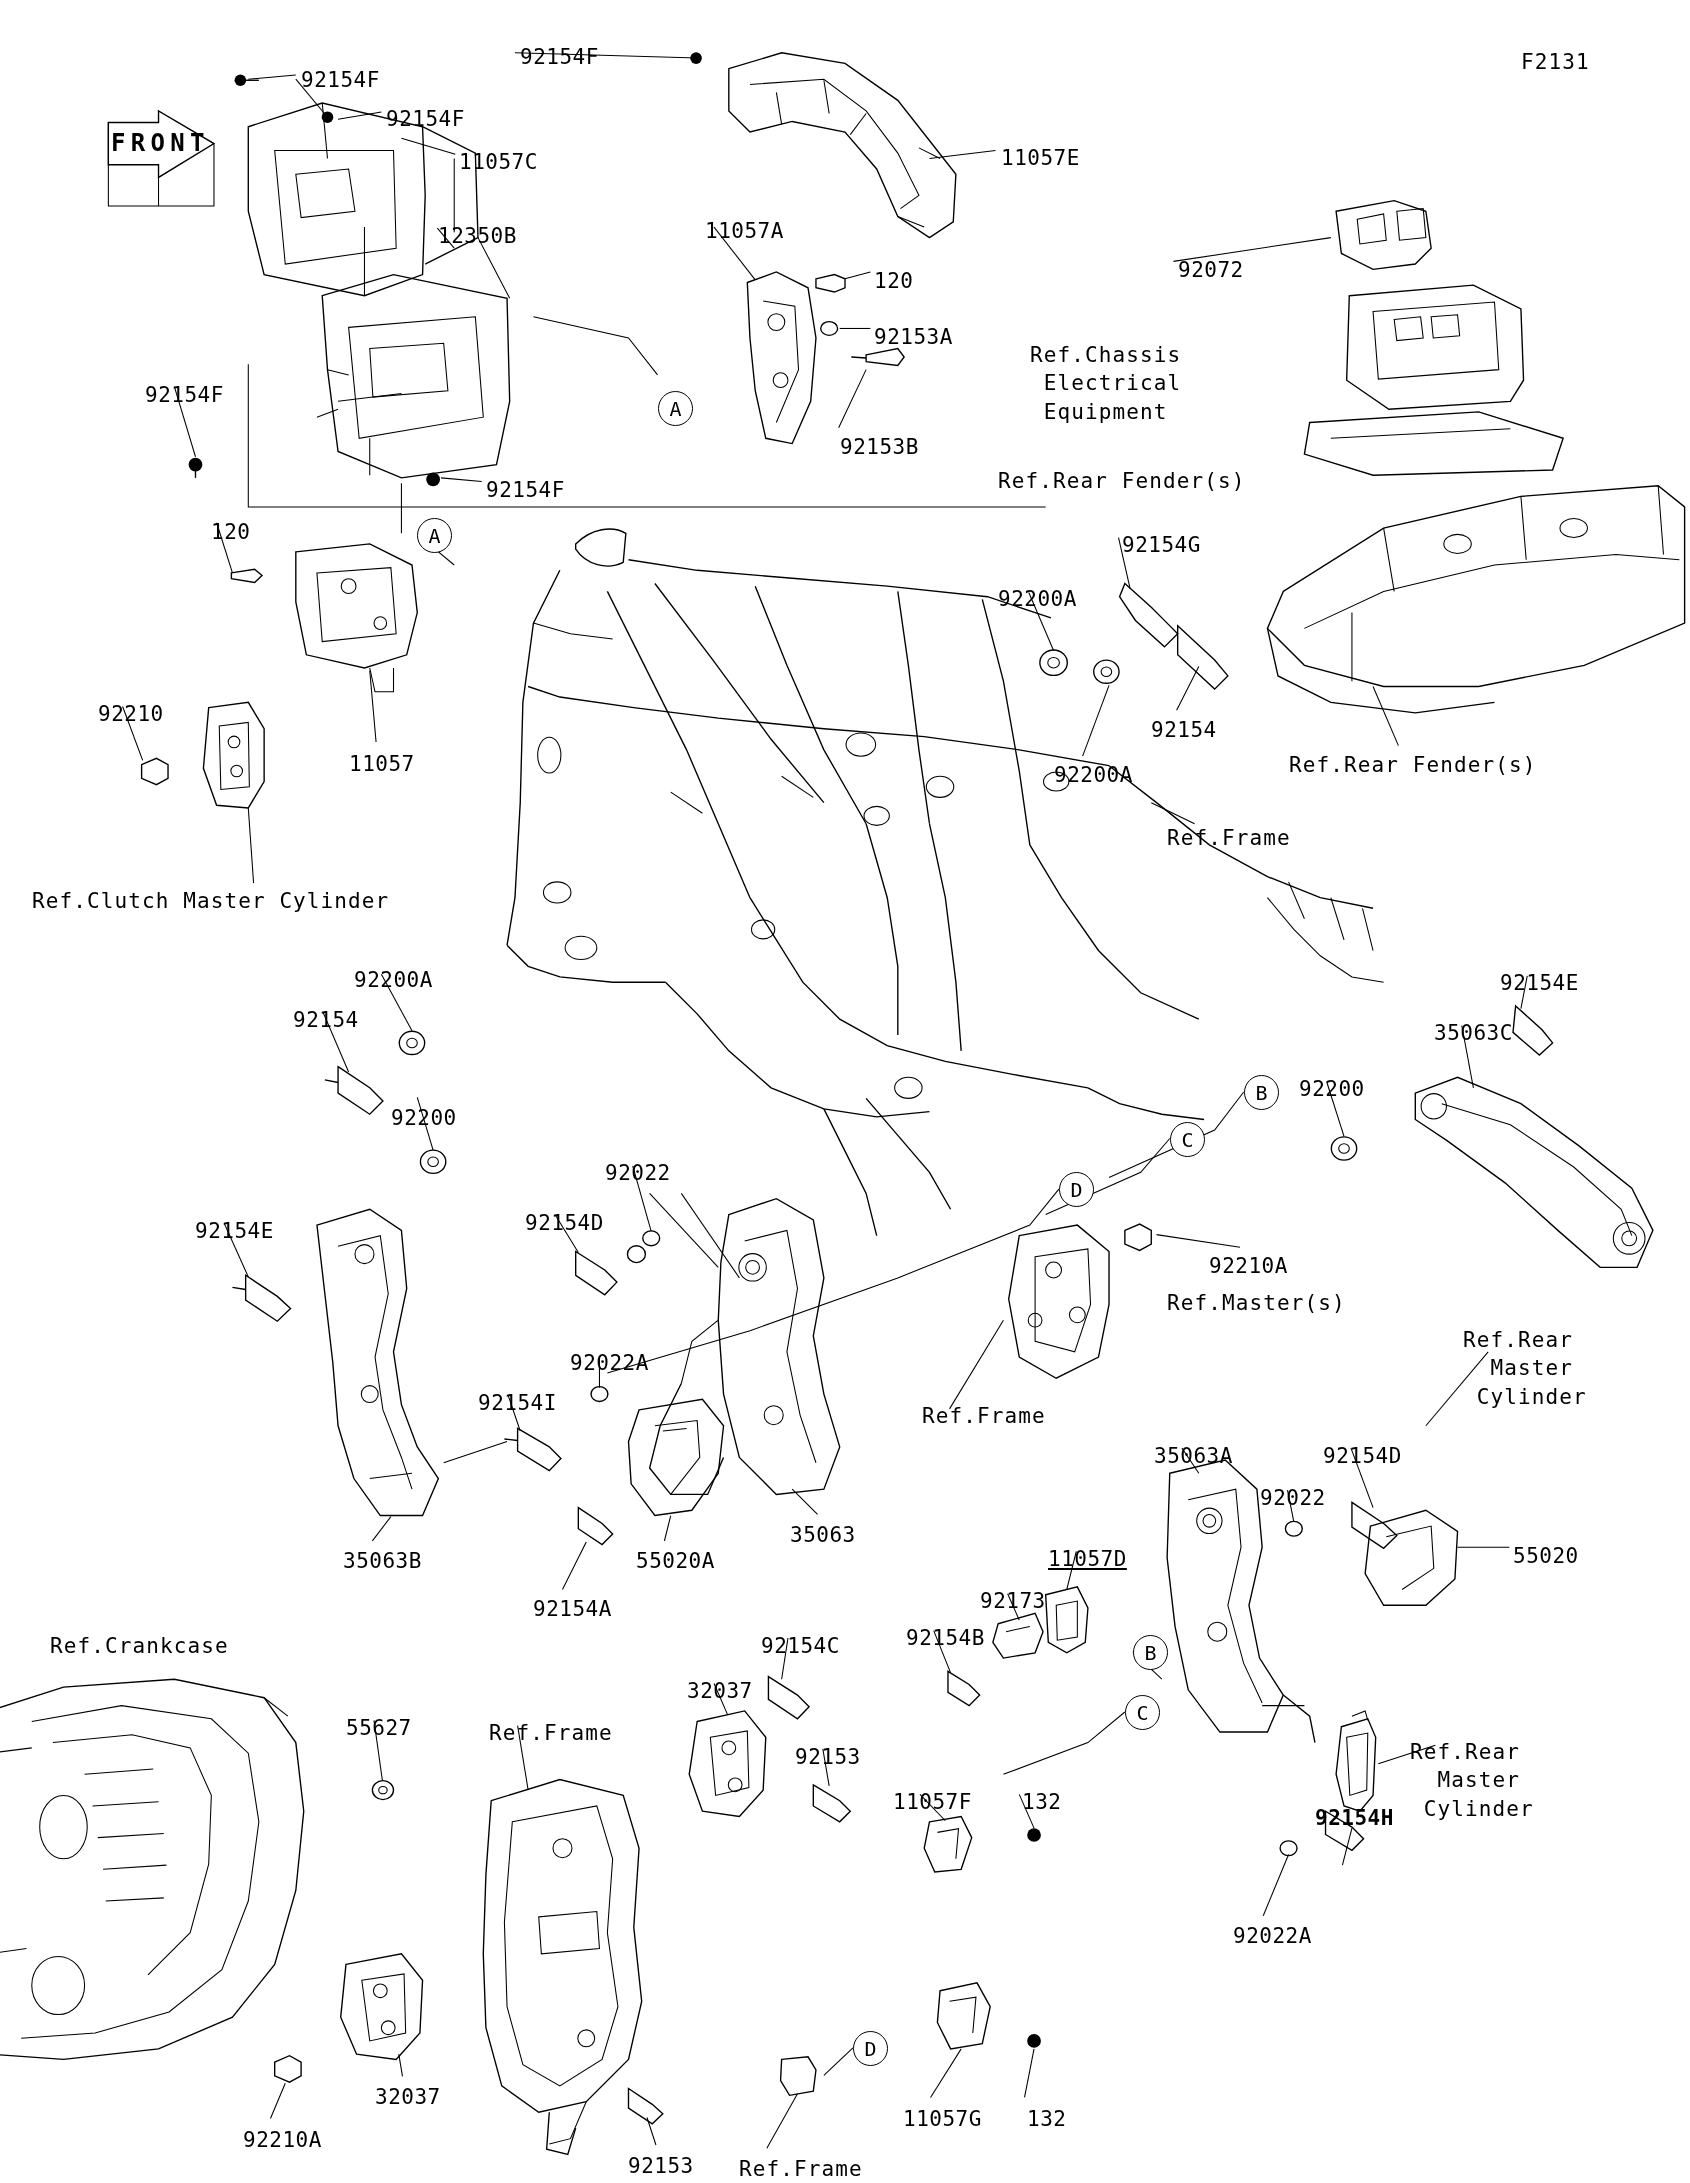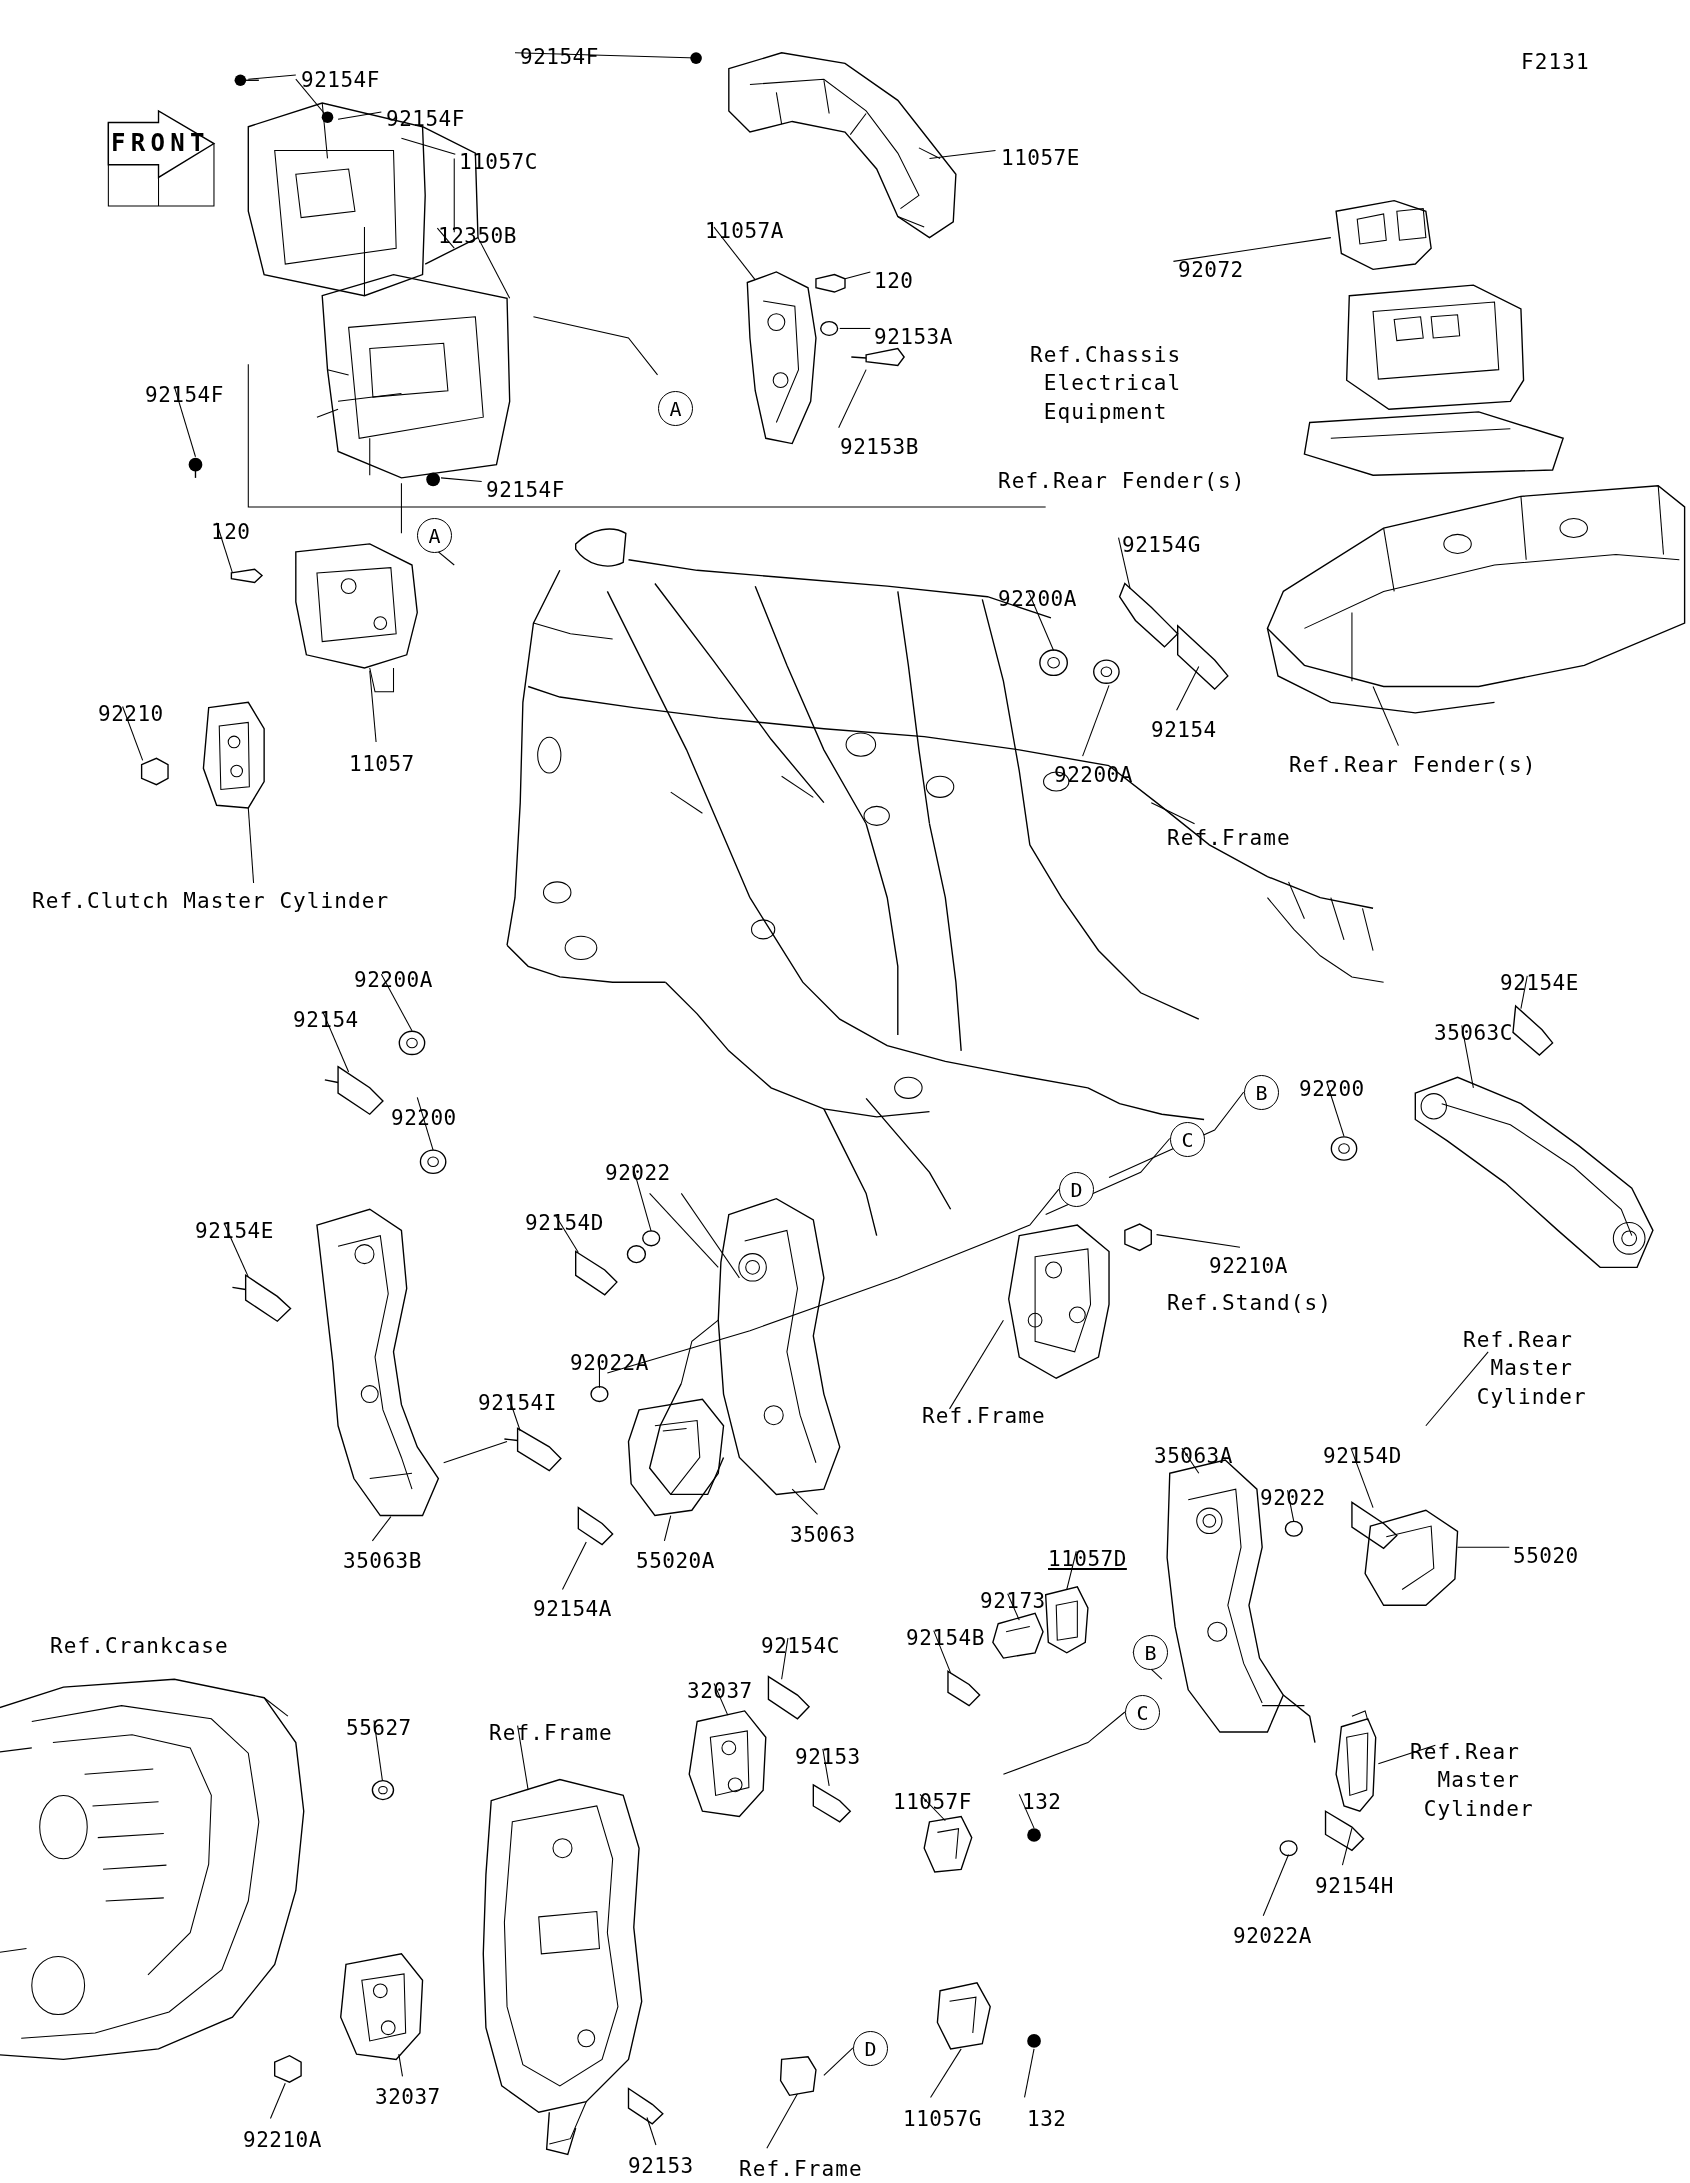--- a/index.html
+++ b/index.html
@@ -523,38 +523,38 @@
     <div class="label" style="left:1513px; top:1542px;">55020</div>
     <div class="label" style="left:1048px; top:1545px;text-decoration:underline;">11057D</div>
     <div class="label" style="left:980px; top:1587px;">92173</div>
     <div class="label" style="left:906px; top:1624px;">92154B</div>
     <div class="label" style="left:761px; top:1632px;">92154C</div>
     <div class="label" style="left:687px; top:1677px;">32037</div>
     <div class="label" style="left:346px;  top:1714px;">55627</div>
     <div class="label" style="left:795px; top:1743px;">92153</div>
     <div class="label" style="left:893px; top:1788px;">11057F</div>
     <div class="label" style="left:1022px; top:1788px;">132</div>
-    <div class="label" style="left:1315px; top:1872px;">92154H</div>
+    <div class="label" style="left:1315px; top:1804px;font-weight:bold;">92154H</div>
     <div class="label" style="left:1233px; top:1922px;">92022A</div>
     <div class="label" style="left:375px;  top:2083px;">32037</div>
     <div class="label" style="left:243px;  top:2126px;">92210A</div>
     <div class="label" style="left:628px; top:2152px;">92153</div>
     <div class="label" style="left:903px; top:2105px;">11057G</div>
     <div class="label" style="left:1027px; top:2105px;">132</div>
   </div>
 
   <div>
     <div class="label ref" style="left:1030px; top:341px;">Ref.Chassis
  Electrical
  Equipment</div>
     <div class="label ref" style="left:998px; top:467px;">Ref.Rear Fender(s)</div>
     <div class="label ref" style="left:1289px; top:751px;">Ref.Rear Fender(s)</div>
     <div class="label ref" style="left:1167px; top:824px;">Ref.Frame</div>
     <div class="label ref" style="left:32px;   top:887px;">Ref.Clutch Master Cylinder</div>
-    <div class="label ref" style="left:1167px; top:1289px;">Ref.Stand(s)</div>
+    <div class="label ref" style="left:1167px; top:1289px;">Ref.Master(s)</div>
     <div class="label ref" style="left:1463px; top:1326px;">Ref.Rear
   Master
  Cylinder</div>
     <div class="label ref" style="left:922px; top:1402px;">Ref.Frame</div>
     <div class="label ref" style="left:1410px; top:1738px;">Ref.Rear
   Master
  Cylinder</div>
     <div class="label ref" style="left:50px;   top:1632px;">Ref.Crankcase</div>
     <div class="label ref" style="left:489px;  top:1719px;">Ref.Frame</div>
     <div class="label ref" style="left:739px; top:2155px;">Ref.Frame</div>

